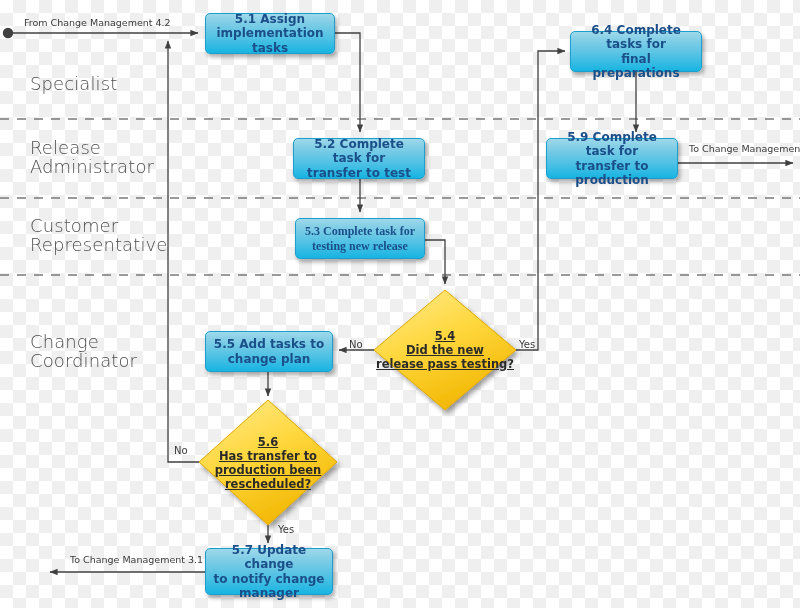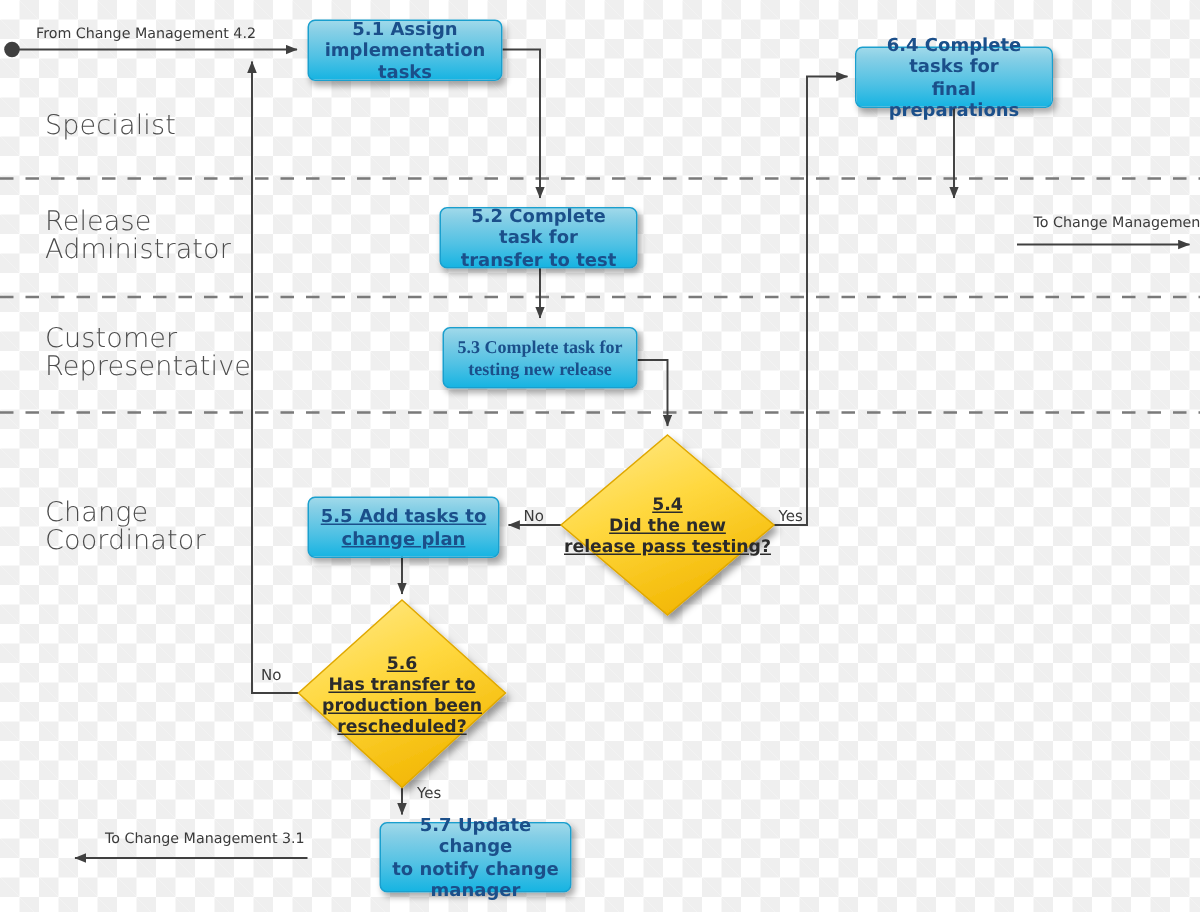--- a/index.html
+++ b/index.html
@@ -170,36 +170,40 @@
   <div class="node proc" style="left:293px;top:138px;width:132px;height:41px;">
     <span style="white-space:pre-line">5.2 Complete task for
 transfer to test</span>
   </div>
 
   <div class="node proc" style="left:295px;top:218px;width:130px;height:41px;font-family:Liberation Serif, serif;">
     <span style="white-space:pre-line">5.3 Complete task for
 testing new release</span>
   </div>
 
-  <div class="node proc" style="left:205px;top:331px;width:128px;height:41px;text-decoration:underline;">
+  <div class="node proc" style="left:205px;top:331px;width:128px;height:41px;">
     <span style="white-space:pre-line">5.5 Add tasks to
 change plan</span>
   </div>
 
-  <div class="node proc" style="left:205px;top:548px;width:128px;height:47px;margin-left:48px;">
+  <div class="node proc" style="left:205px;top:548px;width:128px;height:47px;">
     <span style="white-space:pre-line">5.7 Update change
 to notify change
 manager</span>
   </div>
 
   <div class="node proc" style="left:570px;top:31px;width:132px;height:41px;">
     <span style="white-space:pre-line">6.4 Complete tasks for
 final preparations</span>
   </div>
 
+  <div class="node proc" style="left:546px;top:138px;width:132px;height:41px;">
+    <span style="white-space:pre-line">5.9 Complete task for
+transfer to production</span>
+  </div>
 
   <div class="node decision" style="left:374px;top:290px;width:142px;height:120px;">
     <span class="dia-text">5.4
 Did the new
 release pass testing?</span>
   </div>
 
   <div class="node decision" style="left:199px;top:400px;width:138px;height:125px;">
     <span class="dia-text">5.6
 Has transfer to

